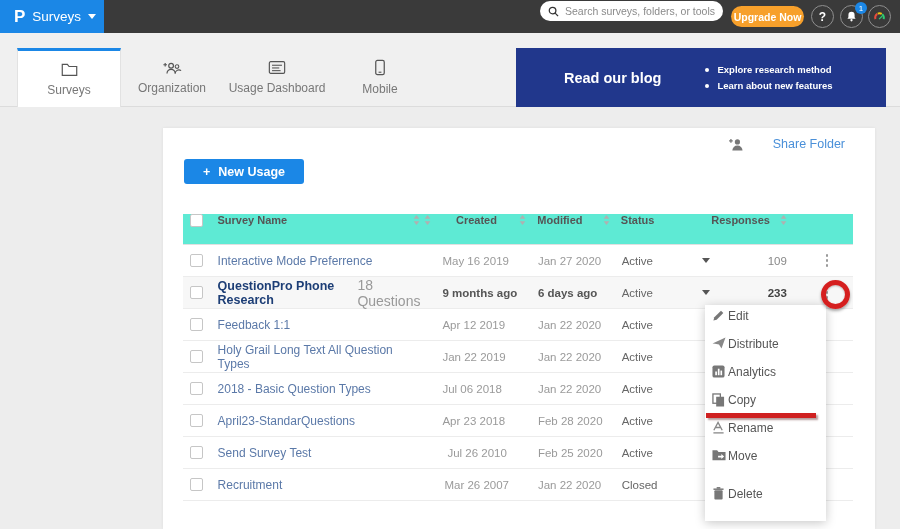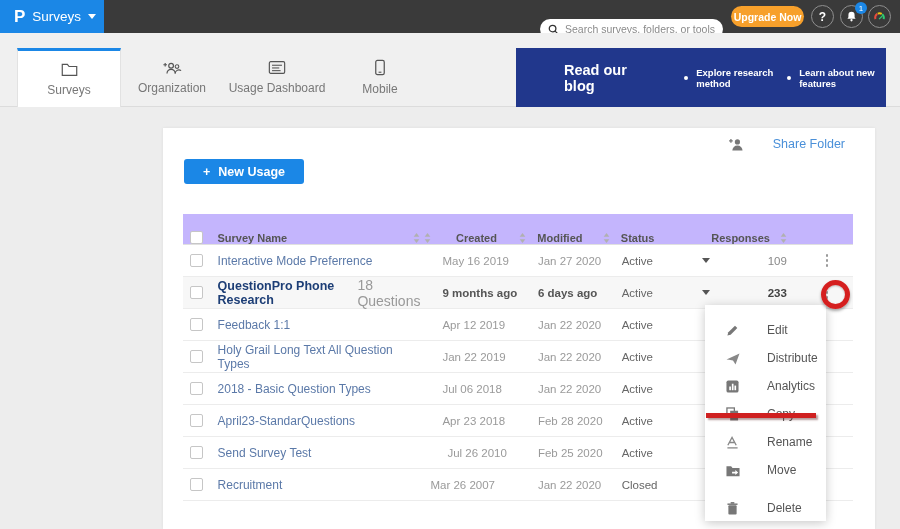--- a/index.html
+++ b/index.html
@@ -8,21 +8,21 @@
 
   
   .topbar { position:absolute; top:0; left:0; width:900px; height:33px; background:#3a3a3a; }
   .logo-block { position:absolute; top:0; left:0; width:104px; height:33px; background:#1b87e6;
     display:flex; align-items:center; justify-content:flex-end; gap:7px; padding-right:8px; cursor:pointer; }
   .logo-p { color:#fff; font-size:17px; font-weight:bold; line-height:1; }
   .logo-product { color:#fff; font-size:13.5px; }
   .caret-down { width:0; height:0; border-left:4px solid transparent; border-right:4px solid transparent; border-top:5px solid currentColor; display:inline-block; }
   .logo-block .caret-down { color:#fff; }
 
-  .search-pill { position:absolute; left:540px; top:19px; width:183px; height:20px; background:#fff; border-radius:10px;
+  .search-pill { position:absolute; left:540px; top:1px; width:183px; height:20px; background:#fff; border-radius:10px;
     display:flex; align-items:center; padding:0 8px; gap:6px; }
   .search-pill input { border:none; outline:none; flex:1; font-size:10.5px; color:#444; background:transparent; font-family:"Liberation Sans",sans-serif; }
   .search-pill input::placeholder { color:#8a8a8a; }
 
   .upgrade-btn { position:absolute; left:731px; top:6px; width:73px; height:21px; background:#f7a02b; border:none; border-radius:11px;
     color:#fff; font-size:10.5px; font-weight:bold; cursor:pointer; font-family:"Liberation Sans",sans-serif; }
 
   .tb-circle { position:absolute; top:5px; width:23px; height:23px; border:1.5px solid #8f8f8f; border-radius:50%;
     display:flex; align-items:center; justify-content:center; color:#fff; cursor:pointer; background:#3a3a3a; }
   .tb-help { left:811px; font-size:12px; font-weight:bold; }
@@ -36,21 +36,21 @@
   .tab { position:absolute; top:15px; height:59px; display:flex; flex-direction:column; align-items:center; justify-content:center; gap:6px; cursor:pointer; }
   .tab-label { font-size:12px; color:#777; }
   .tab-active { background:#fff; border-top:3px solid #1b87e6; border-left:1px solid #e2e2e2; border-right:1px solid #e2e2e2; }
   .tab-surveys { left:17px; width:104px; }
   .tab-organization { left:121px; width:102px; }
   .tab-usage { left:223px; width:108px; }
   .tab-mobile { left:331px; width:98px; }
 
   .blog-banner { position:absolute; left:516px; top:15px; width:370px; height:59px; background:#21378c; display:flex; align-items:center; cursor:pointer; }
   .blog-title { color:#fff; font-size:14.5px; font-weight:bold; margin-left:48px; }
-  .blog-bullets { margin-left:44px; display:flex; flex-direction:row; gap:5px; }
+  .blog-bullets { margin-left:44px; display:flex; flex-direction:column; gap:5px; }
   .blog-bullet { display:flex; align-items:center; gap:8px; color:#fff; font-size:9.5px; font-weight:bold; }
   .bullet-dot { width:4px; height:4px; border-radius:50%; background:#fff; flex:0 0 auto; }
 
   
   .sidebar { position:absolute; left:16px; top:108px; width:147px; height:421px; background:#f1f1f1; }
   .side-item { display:flex; align-items:center; justify-content:space-between; padding:0 13px; cursor:pointer; }
   .side-my { margin-top:23px; height:27px; background:#e9e9e9; }
   .side-folder { height:29px; background:#fff; border-left:4px solid #1b87e6; padding-left:9px; }
   .side-label { font-size:12.5px; color:#555; }
   .side-count { font-size:9.5px; color:#999; }
@@ -60,21 +60,21 @@
   
   .card { position:absolute; left:163px; top:128px; width:712px; height:401px; background:#fff; box-shadow:0 0 3px rgba(0,0,0,0.07); }
   .share-folder { position:absolute; right:30px; top:9px; display:flex; align-items:center; gap:8px; cursor:pointer; }
   .share-folder span { color:#4a90d9; font-size:12.5px;margin-left:20px; }
   .new-survey-btn { position:absolute; left:21px; top:31px; width:120px; height:25px; background:#1b87e6; border:none; border-radius:3px;
     color:#fff; font-size:12.5px; font-weight:bold; cursor:pointer; display:flex; align-items:center; justify-content:center; gap:8px;
     font-family:"Liberation Sans",sans-serif; }
 
   
   .table { position:absolute; left:20px; top:86px; width:670px; }
-  .thead { display:flex; align-items:flex-end; height:31px; background:#c4b5fd; border-bottom:1px solid #e0e0e0; }
+  .thead { display:flex; align-items:flex-start; height:31px; background:#5eead4; border-bottom:1px solid #e0e0e0; }
   .trow { display:flex; align-items:center; height:32px; border-bottom:1px solid #ececec; background:#fff; }
   .trow.highlight { background:#f7f7f7; }
   .col-check { width:35px; display:flex; align-items:center; padding-left:7px; }
   .col-name { width:210px; display:flex; align-items:center; justify-content:space-between; padding-right:4px; }
   .col-created { width:97px; display:flex; align-items:center; gap:25px; }
   .col-modified { width:85px; display:flex; align-items:center; gap:11px; }
   .col-status { width:112px; display:flex; align-items:center; gap:11px; position:relative; }
   .col-responses { width:88px; display:flex; align-items:center; justify-content:flex-end; gap:10px; padding-right:14px; }
   .col-menu { width:53px; display:flex; align-items:center; justify-content:center; }
   .th { font-size:11px; font-weight:bold; color:#555; }
@@ -88,21 +88,21 @@
   .trow.bold .survey-link { font-weight:bold; color:#1d3e76; font-size:12.5px; }
   .trow.bold .cell-date { font-weight:bold; color:#555; }
   .trow.bold .cell-resp { font-weight:bold; color:#444; }
   .status-caret { position:absolute; right:4px; color:#555; cursor:pointer; }
   .dots { display:flex; flex-direction:column; gap:2.5px; cursor:pointer; padding:4px; }
   .dots i { width:2.5px; height:2.5px; border-radius:50%; background:#999; }
 
   
   .context-menu { position:absolute; left:705px; top:305px; width:121px; background:#fff; box-shadow:0 2px 10px rgba(0,0,0,0.22);
     padding:4px 0 6px 0; z-index:5; }
-  .menu-item { height:28px; display:flex; align-items:flex-end; gap:27px; padding-left:20px; cursor:pointer; }
+  .menu-item { height:28px; display:flex; align-items:flex-start; gap:2px; padding-left:6px; cursor:pointer; }
   .menu-item span { font-size:12px; color:#555; }
   .menu-item.last { margin-top:10px; }
   .mi-ic { width:15px; display:flex; align-items:center; justify-content:center; }
 
   
   .annot-circle { position:absolute; left:821px; top:280px; width:29px; height:29px; border:5px solid #d51f1f; border-radius:50%;
     box-shadow:0 2px 3px rgba(0,0,0,0.35), inset 0 1px 2px rgba(0,0,0,0.25); z-index:7; pointer-events:none; }
   .annot-underline { position:absolute; left:706px; top:413px; width:110px; height:4.5px; background:#cf2020;
     box-shadow:2px 2px 2px rgba(90,30,30,0.45); z-index:8; pointer-events:none; }
 
@@ -441,21 +441,21 @@
       </div>
 
       <div class="trow">
         <div class="col-check">
             <span class="checkbox"></span>
           </div>
         <div class="col-name">
             <span class="survey-link">Recruitment</span>
           </div>
         <div class="col-created">
-            <span class="cell-date" style="margin-left:6px;text-align:center;">Mar 26 2007</span>
+            <span class="cell-date" style="margin-left:20px;text-align:center;">Mar 26 2007</span>
           </div>
         <div class="col-modified">
             <span class="cell-date" style="margin-left:18px;">Jan 22 2020</span>
           </div>
         <div class="col-status">
             <span class="cell-status" style="margin-left:18px;">Closed</span>
           </div>
         <div class="col-responses">
             <span class="cell-resp"></span>
           </div>

